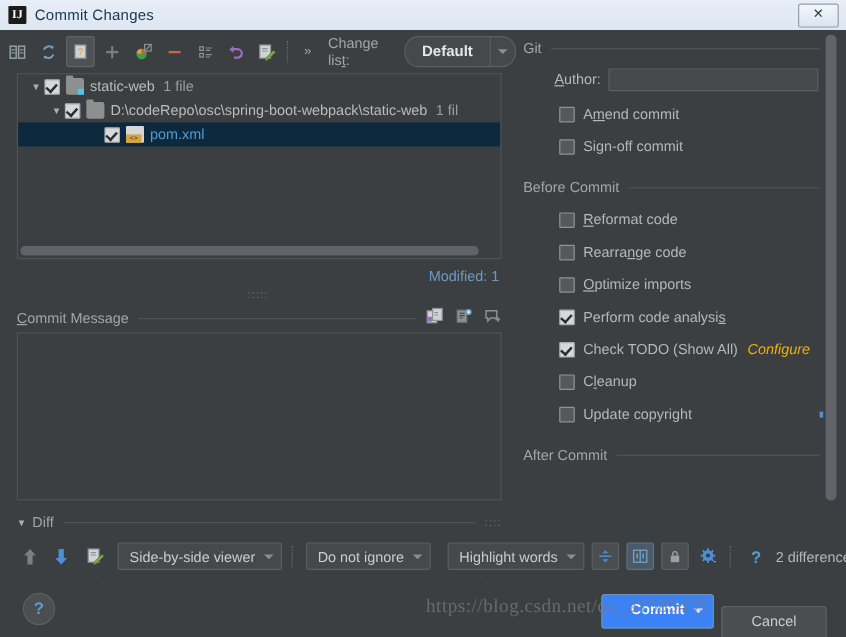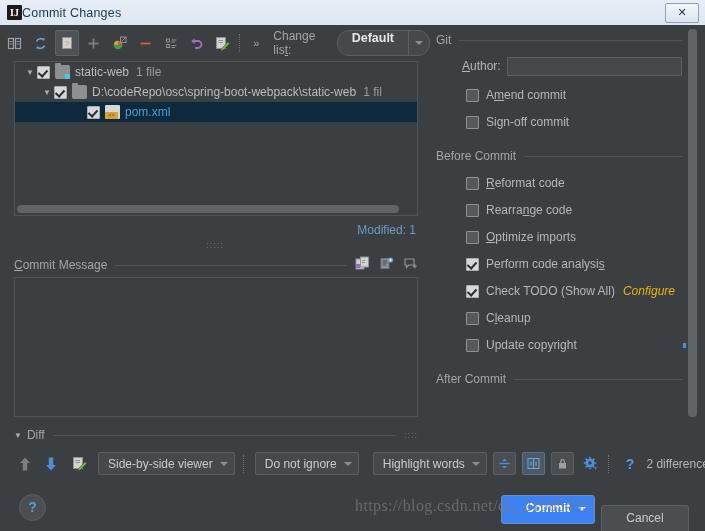--- a/index.html
+++ b/index.html
@@ -14,21 +14,21 @@
   #app{position:relative;width:705px;height:531px;background:#3c3f41;}
 
   
   .titlebar{
     position:absolute;left:0;top:0;width:705px;height:25px;
     background:linear-gradient(180deg,#e8eef7 0%,#dde6f1 100%);
     border-bottom:1px solid #9aa7b5;
     display:flex;align-items:center;
   }
   .tb-icon{
-    width:15px;height:15px;margin-left:7px;
+    width:15px;height:15px;margin-left:7px;margin-right:7px;
     background:#1b1b1b;color:#fff;border-radius:1px;
     font-size:10px;font-weight:bold;line-height:15px;text-align:center;
     font-family:"Liberation Serif", serif;
   }
   .tb-title{color:#18374f;font-size:12.5px;letter-spacing:.2px;}
   .tb-close{
     position:absolute;right:6px;top:3px;width:32px;height:18px;
     background:linear-gradient(180deg,#f3f7fb 0%,#dbe4ee 100%);
     border:1px solid #8fa0b2;border-radius:2px;
     color:#2b3a49;font-size:11px;line-height:16px;text-align:center;
@@ -42,21 +42,21 @@
 
   .toolbar{position:absolute;left:0;top:2px;width:430px;height:32px;display:flex;align-items:center;}
   .tbtn{width:24px;height:24px;margin-left:4px;display:flex;align-items:center;justify-content:center;border-radius:2px;position:relative;}
   .tbtn.sel{background:#4e5254;border:1px solid #5e6365;}
   .tsep{width:1px;height:18px;margin:0 6px;border-left:1px dotted #6a6f71;}
   .chlabel{color:#9b9f a1;color:#a2a6a8;font-size:12px;margin-left:10px;}
   .chlabel u{text-decoration:underline;}
   .chevrons{color:#a2a6a8;font-size:11px;margin-left:6px;margin-right:4px;}
   .combo{
     height:24px;border:1px solid #5a5f61;background:#45494b;border-radius:12px;
-    display:flex;align-items:flex-start;margin-left:6px;
+    display:flex;align-items:center;margin-left:6px;
   }
   .combo .val{padding:0 14px;color:#e6e6e6;font-weight:bold;font-size:12.5px;}
   .combo .arrowbox{width:20px;height:24px;border-left:1px solid #5a5f61;display:flex;align-items:center;justify-content:center;}
   .caret{width:0;height:0;border-left:4px solid transparent;border-right:4px solid transparent;border-top:4px solid #8b8f91;}
 
   
   .treebox{
     position:absolute;left:14px;top:36px;width:404px;height:155px;
     background:#3c3f41;border:1px solid #4f5355;box-sizing:border-box;overflow:hidden;
   }

